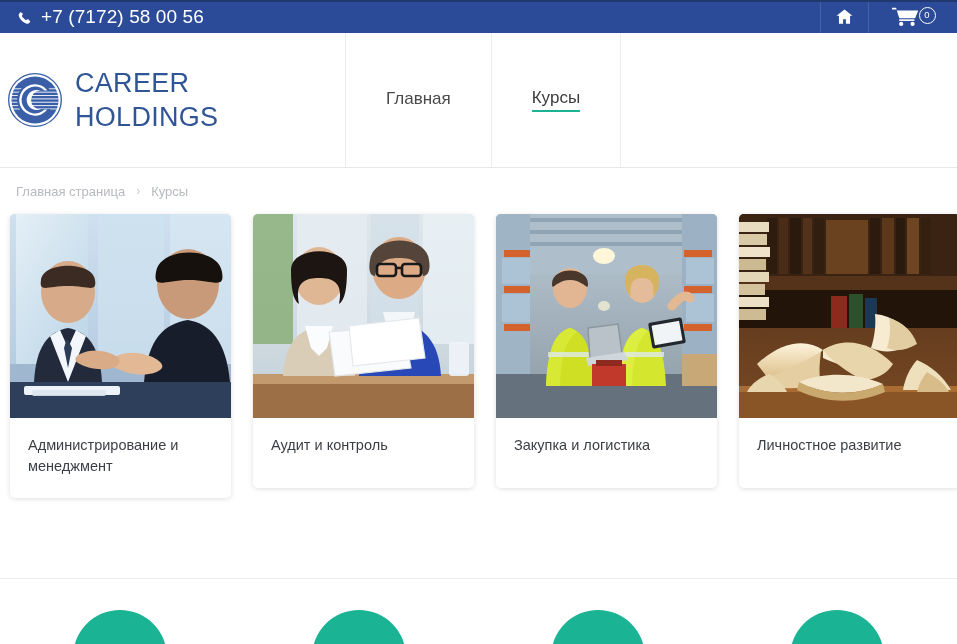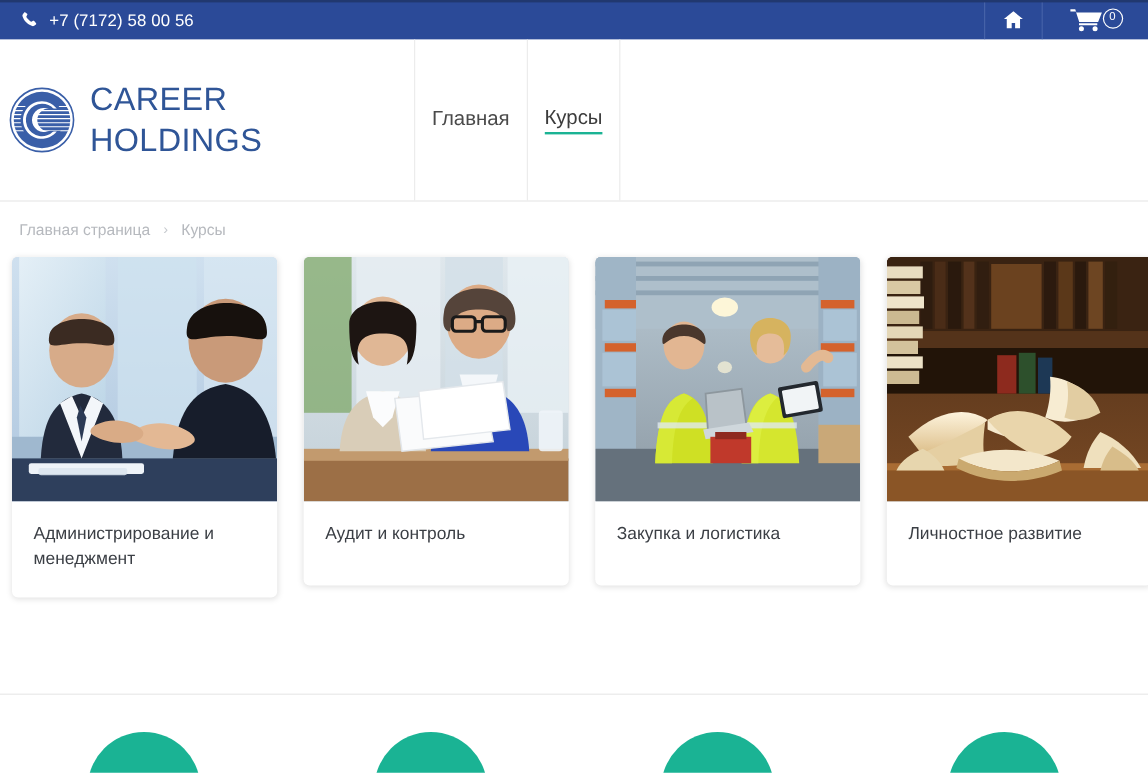--- a/index.html
+++ b/index.html
@@ -27,21 +27,21 @@
     position: absolute;
     left: 0; right: 0; top: 0;
     height: 2px;
     background: #21386f;
   }
   .topbar-phone {
     display: flex;
     align-items: center;
     gap: 9px;
     padding-left: 17px;
-    font-size: 14px;
+    font-size: 19px;
     letter-spacing: .1px;
     color: #ffffff;
     white-space: nowrap;
     text-align: center;
   }
   .phone-icon { display: block; width: 15px; height: 15px; }
   .topbar-spacer { flex: 1 1 auto; }
   .topbar-btn {
     width: 48px;
     height: 33px;
@@ -96,21 +96,21 @@
     color: #2f5597;
     letter-spacing: .3px;
     font-weight: 400;
   }
 
   .nav { display: flex; align-items: stretch; }
   .nav-item {
     display: flex;
     align-items: center;
     justify-content: center;
-    padding: 0 14px;
+    padding: 0 40px;
     border-left: 1px solid #ececec;
     font-size: 17px;
     color: #4a4a4a;
     cursor: pointer;
     white-space: nowrap;
     position: relative;
     text-decoration: none;
   }
   .nav-item:last-child { border-right: 1px solid #ececec; }
   .nav-item .lbl { position: relative; display: inline-block; padding-bottom: 2px; }

